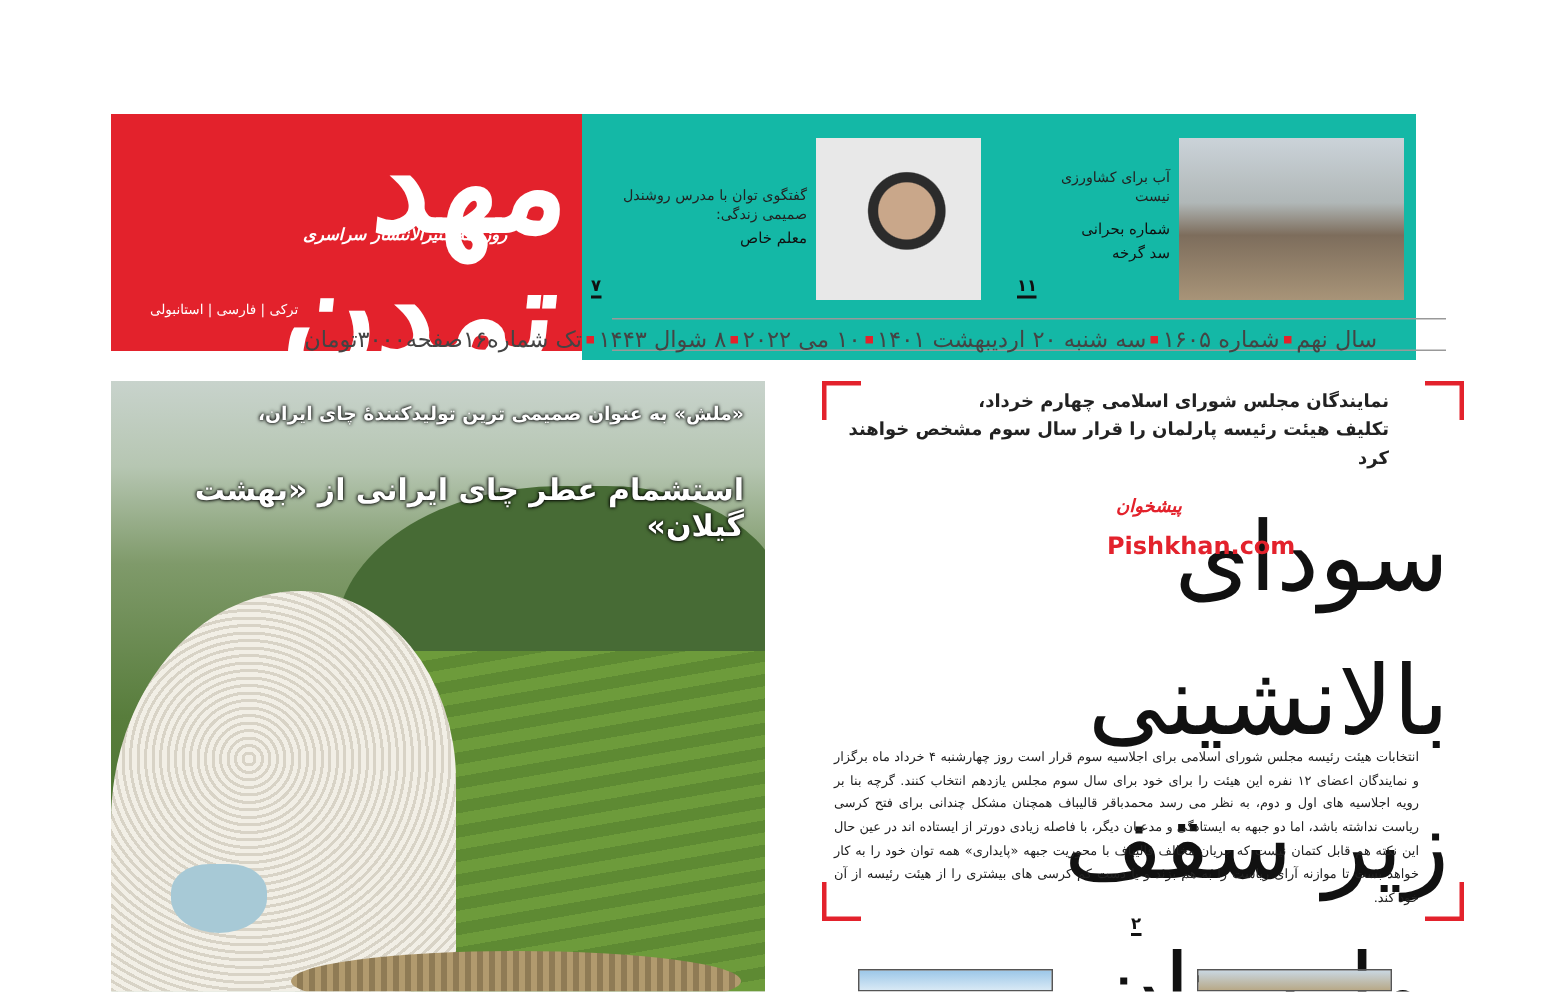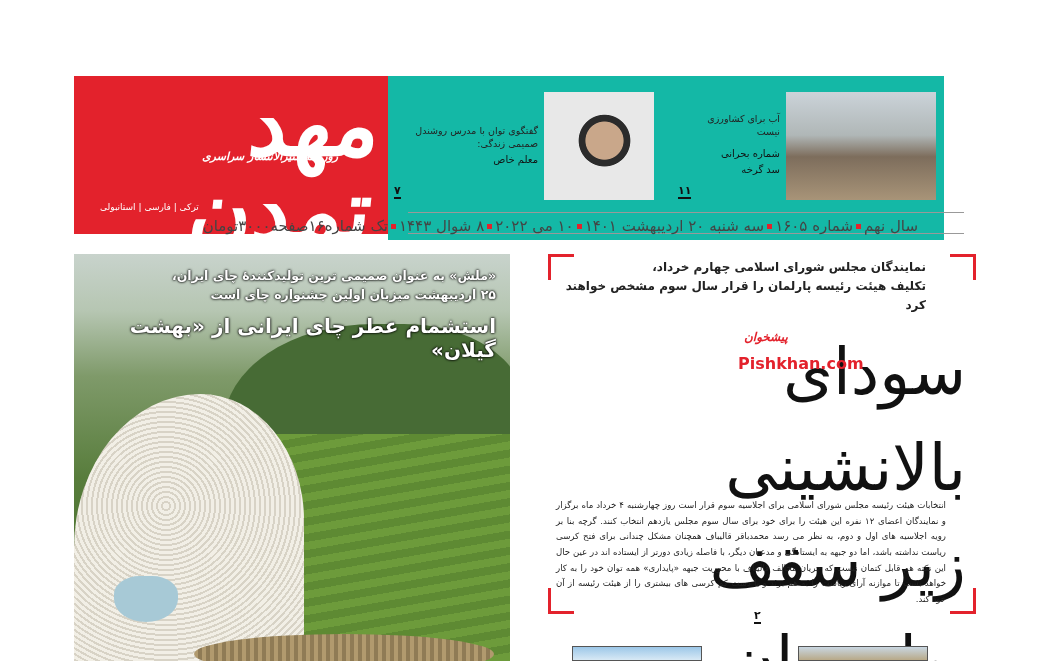--- a/index.html
+++ b/index.html
@@ -112,21 +112,20 @@
 
 <div class="photo-col">
   <div class="sky"></div>
   <div class="hill1"></div>
   <div class="hill2"></div>
   <div class="shawl"></div>
   <div class="mask"></div>
   <div class="basket"></div>
   <div class="cap cap1">
     <div>«ملش» به عنوان صمیمی ترین تولیدکنندهٔ چای ایران،</div>
-      <div>۲۵ اردیبهشت میزبان اولین جشنواره چای است</div>
   </div>
   <div class="cap cap2">استشمام عطر چای ایرانی از «بهشت گیلان»</div>
 </div>
 
 <div class="lead">
   <div class="corner tl"></div>
   <div class="corner tr"></div>
   <div class="corner bl"></div>
   <div class="corner br"></div>
   <div class="kicker">

